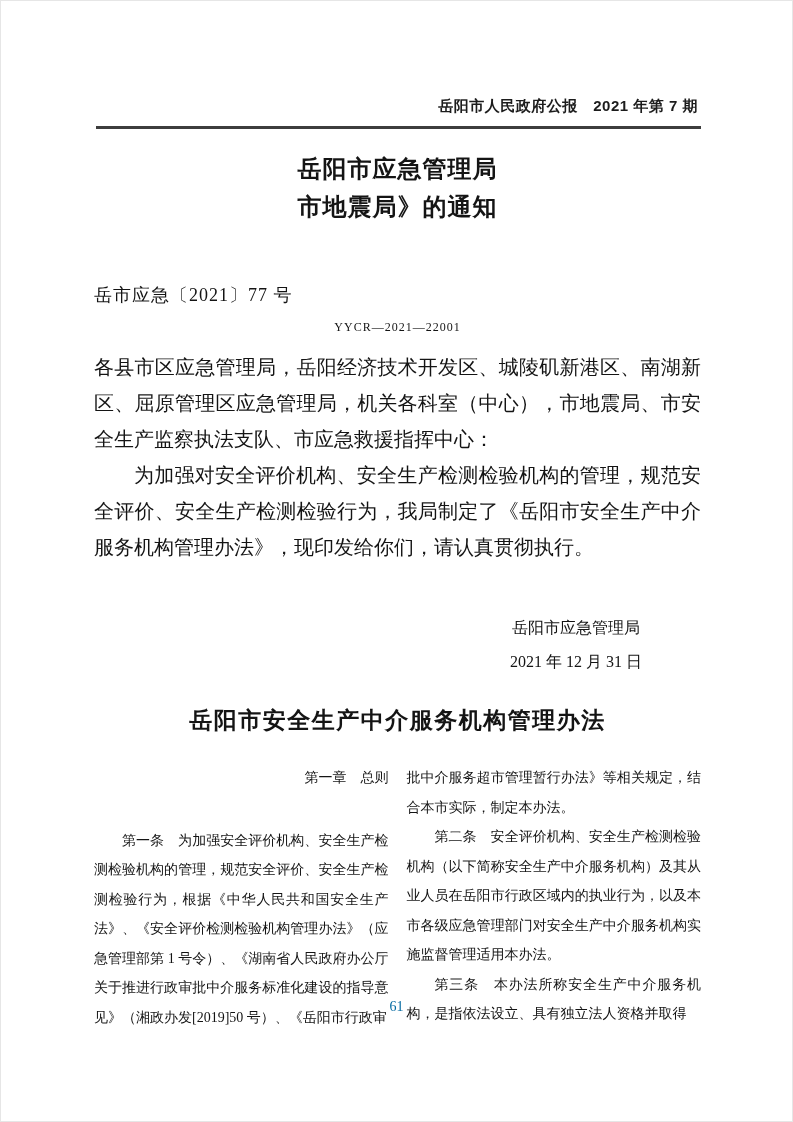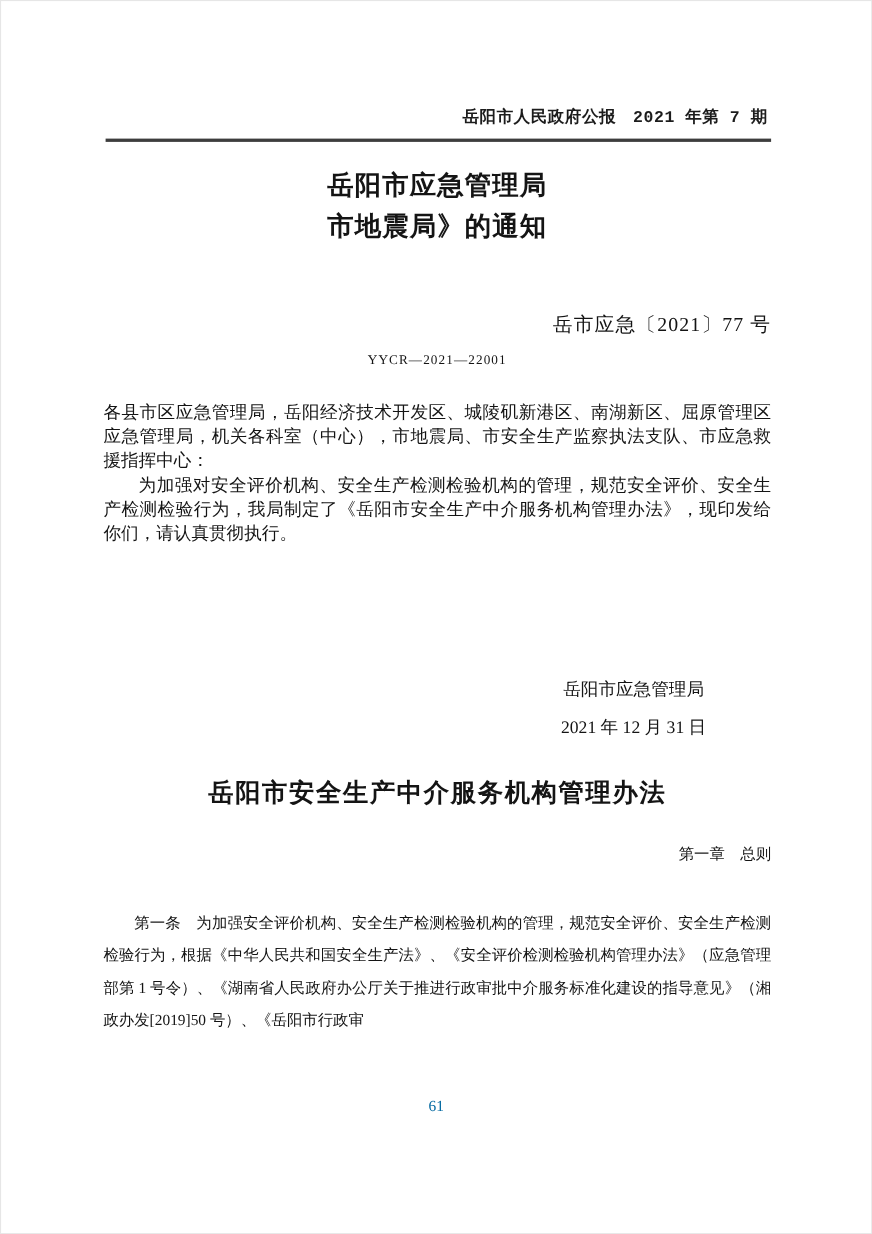--- a/index.html
+++ b/index.html
@@ -13,21 +13,21 @@
     font-family: "Liberation Serif", "DejaVu Serif", serif;
     color: #141414;
     overflow: hidden;
   }
 
   
   .masthead {
     position: absolute;
     top: 96px;
     right: 94px;
-    font-family: Liberation Mono, monospace;
+    font-family: Liberation Sans, sans-serif;
     font-weight: bold;
     font-size: 15px;
     letter-spacing: 0.5px;
     color: #1c1c1c;
     white-space: nowrap;
   }
   .header-rule {
     position: absolute;
     top: 125px;
     left: 95px;
@@ -47,42 +47,42 @@
     font-size: 24px;
     line-height: 38px;
     letter-spacing: 1px;
   }
 
   .doc-number {
     position: absolute;
     top: 282px;
     left: 93px;
     width: 607px;
-    text-align: right;
+    text-align: left;
     font-size: 18px;
     letter-spacing: 1px;
   }
   .doc-code {
     position: absolute;
     top: 319px;
     left: 93px;
     width: 607px;
     text-align: center;
     font-size: 12px;
     letter-spacing: 1px;
   }
 
   
   .notice-body {
     position: absolute;
-    top: 364px;
+    top: 348px;
     left: 93px;
     width: 607px;
-    font-size: 16px;
-    line-height: 22px;
+    font-size: 20px;
+    line-height: 36px;
     text-align: justify;
     text-justify: inter-ideograph;
   }
   .notice-body p { margin: 0; }
   .notice-body p.indent { text-indent: 2em; }
 
   
   .signature {
     position: absolute;
     top: 610px;
@@ -164,17 +164,22 @@
     <div>2021 年 12 月 31 日</div>
   </div>
 
   <div class="regulation-title">岳阳市安全生产中介服务机构管理办法</div>
 
   <div class="columns">
     <div class="col">
       <div class="chapter-heading">第一章　总则</div>
       <p class="indent">第一条　为加强安全评价机构、安全生产检测检验机构的管理，规范安全评价、安全生产检测检验行为，根据《中华人民共和国安全生产法》、《安全评价检测检验机构管理办法》（应急管理部第 1 号令）、《湖南省人民政府办公厅关于推进行政审批中介服务标准化建设的指导意见》（湘政办发[2019]50 号）、《岳阳市行政审</p>
     </div>
+    <div class="col">
+      <p class="cont">批中介服务超市管理暂行办法》等相关规定，结合本市实际，制定本办法。</p>
+      <p class="indent">第二条　安全评价机构、安全生产检测检验机构（以下简称安全生产中介服务机构）及其从业人员在岳阳市行政区域内的执业行为，以及本市各级应急管理部门对安全生产中介服务机构实施监督管理适用本办法。</p>
+      <p class="indent">第三条　本办法所称安全生产中介服务机构，是指依法设立、具有独立法人资格并取得</p>
+    </div>
   </div>
 
   <div class="page-number">61</div>
 
 </div>
 
 </body></html>

